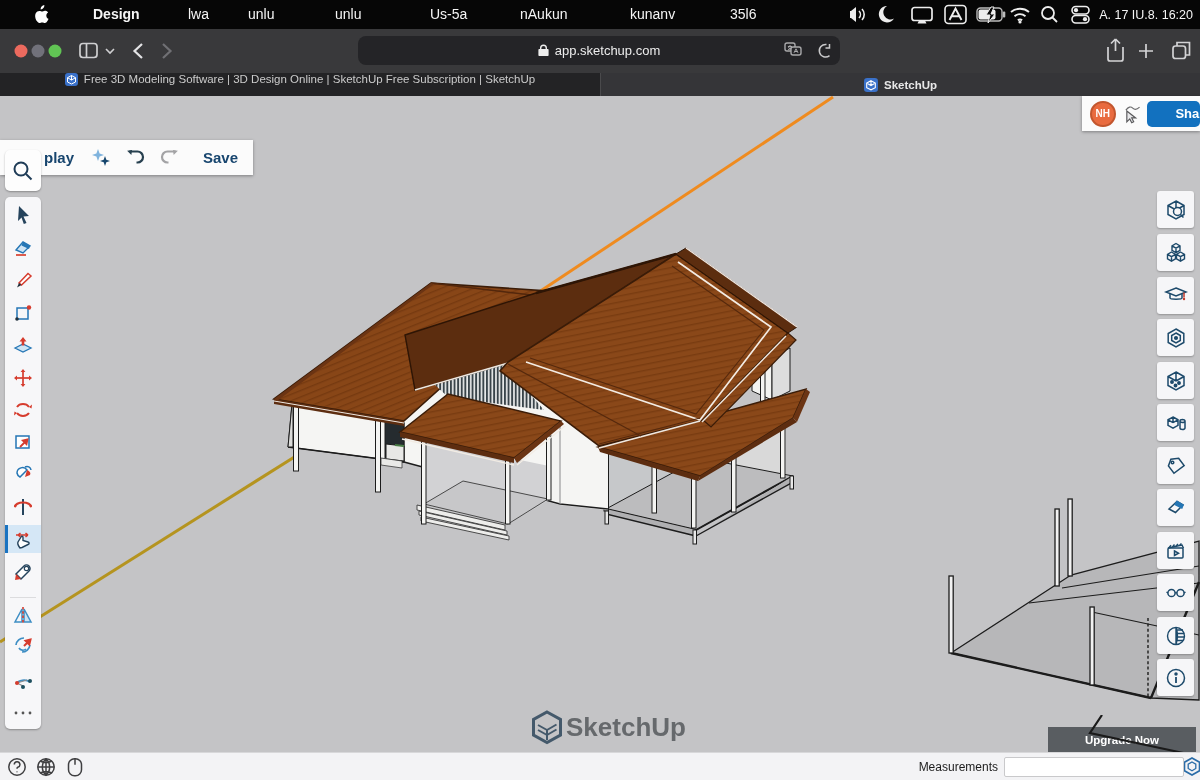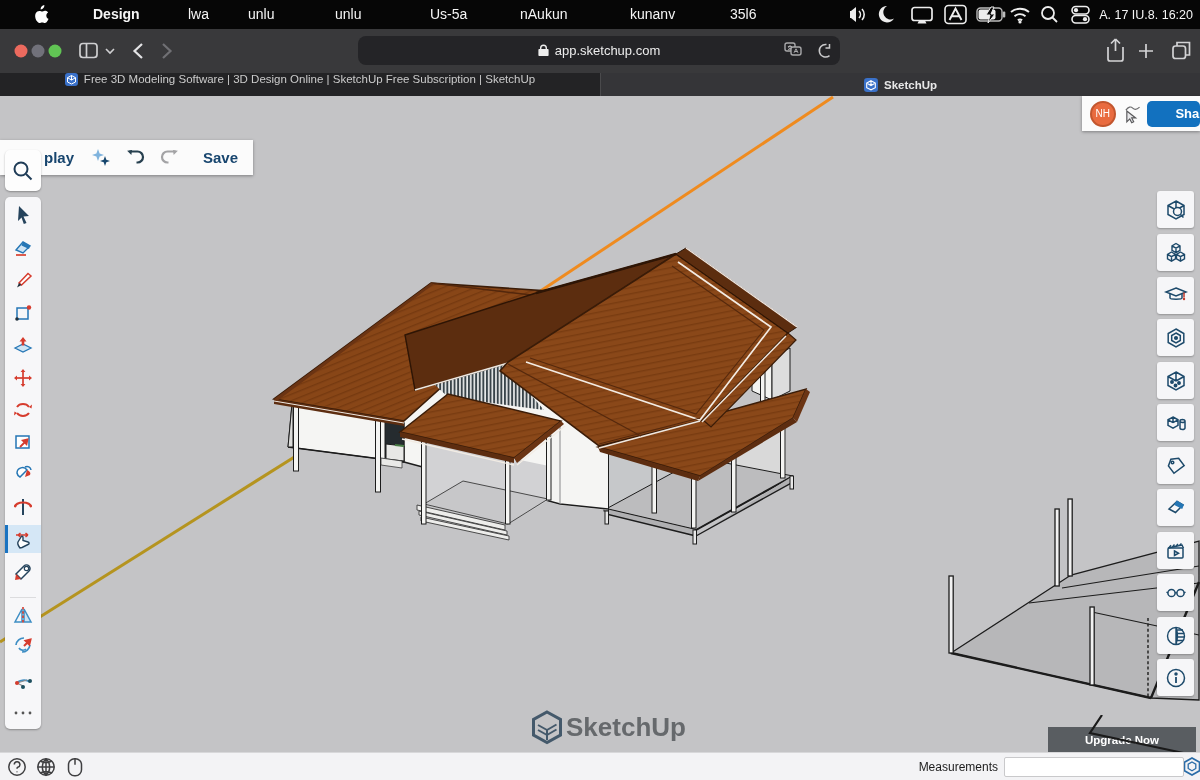--- a/index.html
+++ b/index.html
@@ -330,21 +330,21 @@
         <path d="M4.5 3.5 l-3 4 h6 z" fill="#27404f" transform="translate(1.5,-2) rotate(45 4.5 5)"></path>
       </svg>
     <svg width="22" height="20" viewBox="0 0 22 20" style="margin-left:11px">
         <path d="M17.5 9.5 h-8 a5.5 5.5 0 0 0 0 11 h1" fill="none" stroke="#a3a3a5" stroke-width="2.2" transform="translate(0,-6)"></path>
         <path d="M17.5 3.5 l3 4 h-6 z" fill="#a3a3a5" transform="translate(-1.5,-2) rotate(-45 17.5 5)"></path>
       </svg>
     <span class="t" style="margin-left:23px">Save</span>
   </div>
   <div id="righttb" class="abs">
     <div style="width:26px;height:26px;margin-left:8px;border-radius:50%;background:#e96b3f;border:2px solid #c2562e;color:#fff;
-      font-size:10px;font-weight:normal;display:flex;align-items:center;justify-content:center">NH</div>
+      font-size:10px;font-weight:bold;display:flex;align-items:center;justify-content:center">NH</div>
     <svg width="26" height="26" viewBox="0 0 26 26" style="margin-left:3px">
       <path d="M7 9 Q11 4 14 7 Q17 10 21 6" fill="none" stroke="#6b6b6d" stroke-width="1.2"></path>
       <path d="M8 10 L8 21 L11 18 L13 22 L15 21 L13 17 L17 17 Z" fill="#e8e8ea" stroke="#5a5a5c" stroke-width="1.2"></path>
     </svg>
     <div id="sharebtn" style="margin-left:3px">Share</div>
   </div>
   <div id="zoombox" class="abs">
     <svg width="24" height="24" viewBox="0 0 24 24">
         <g fill="none" stroke="#1f3c57" stroke-width="2">
           <circle cx="10" cy="10" r="6.5"></circle>

